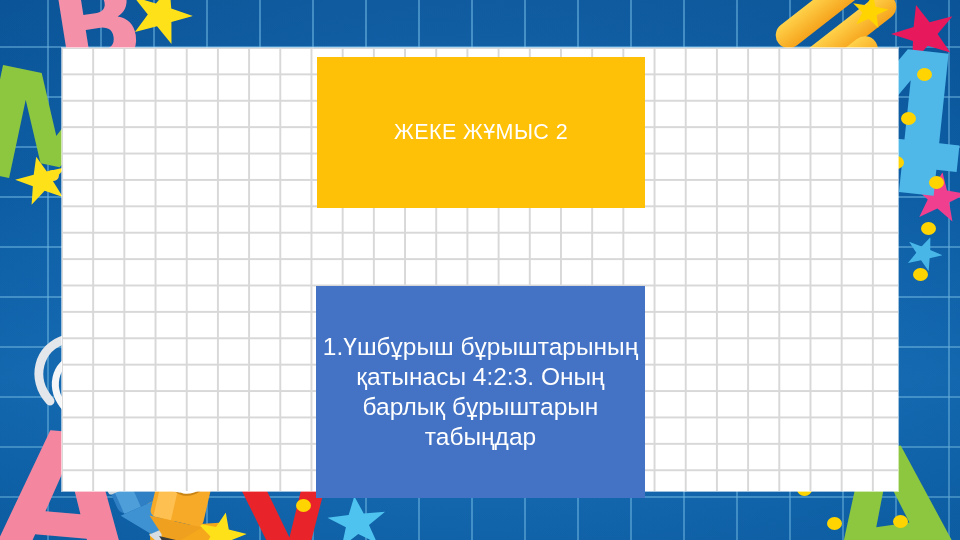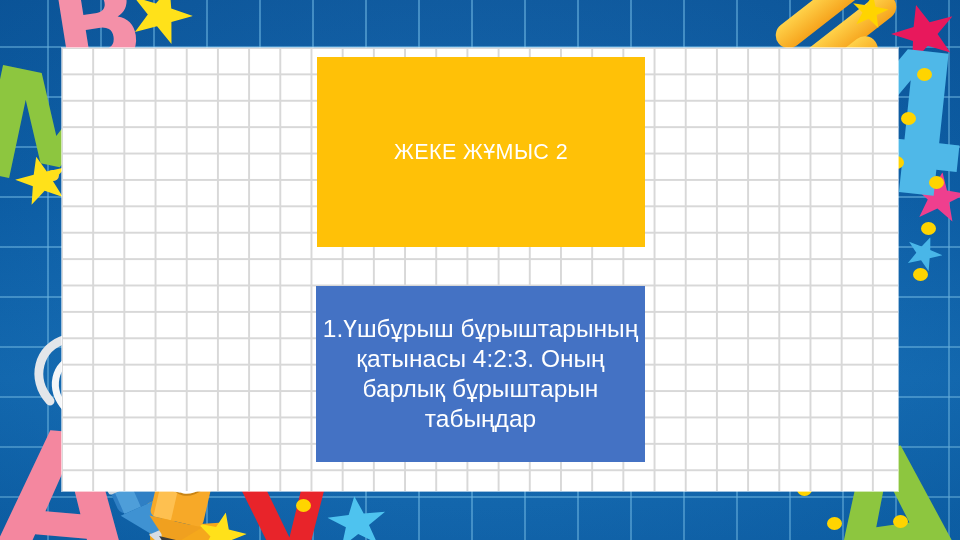--- a/index.html
+++ b/index.html
@@ -180,35 +180,35 @@
     position: absolute;
     display: flex;
     align-items: center;
     justify-content: center;
     box-sizing: border-box;
   }
   #title-box {
     left: 317px;
     top: 57px;
     width: 328px;
-    height: 190px;
+    height: 151px;
     background: #ffc107;
   }
   #title-text {
     color: #ffffff;
     font-size: 21.5px;
     letter-spacing: 0.4px;
     text-align: center;
     white-space: nowrap;
   }
   #task-box {
     left: 316px;
     top: 286px;
     width: 329px;
-    height: 176px;
+    height: 212px;
     background: #4472c4;
     padding: 4px 6px;
   }
   #task-text {
     color: #ffffff;
     font-size: 24.5px;
     line-height: 1.22;
     text-align: center;
   }
 </style>

